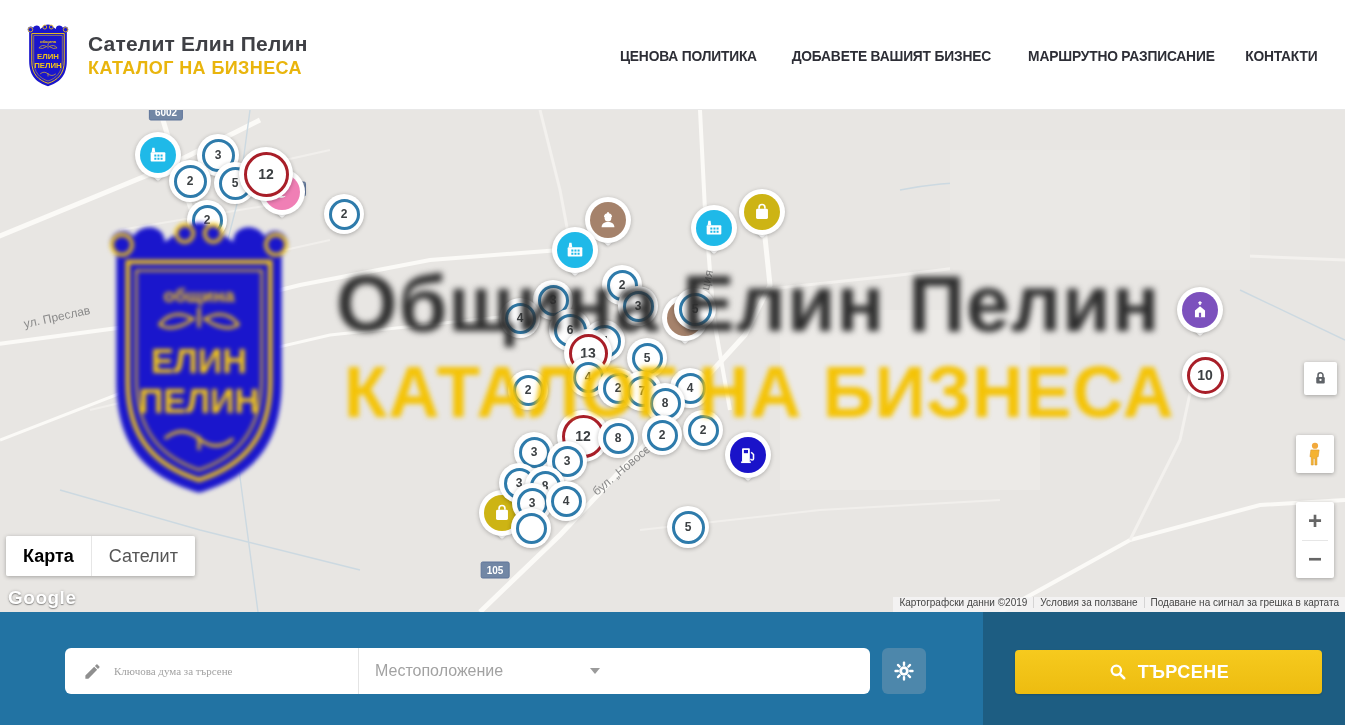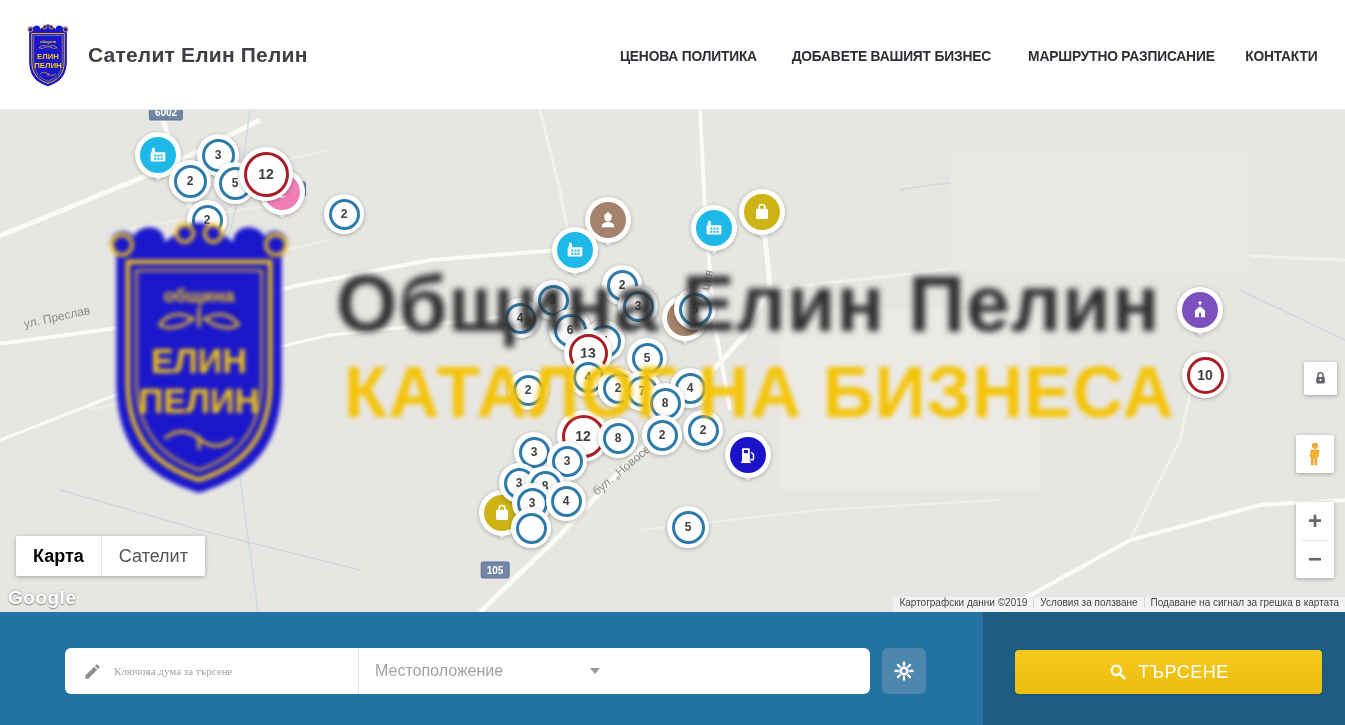--- a/index.html
+++ b/index.html
@@ -33,21 +33,21 @@
   .cluster .ring { width:calc(100% - 9px); height:calc(100% - 9px); border-radius:50%; border:3px solid #2e7bab; display:flex; align-items:center; justify-content:center; font-size:12px; font-weight:bold; color:#3c4043; background:#fff; }
   .cluster.red .ring { border-color:#a81e28; }
 
   
   .watermark { position:absolute; left:0; top:0; width:100%; height:100%; z-index:6; pointer-events:none; }
   .wm-emblem { position:absolute; left:85px; top:103px; width:228px; height:286px; filter:blur(2px); }
   .wm-line1 { position:absolute; left:336px; top:148px; width:880px; font-size:79px; font-weight:bold; color:#2e2e2e; letter-spacing:1px; filter:blur(3px); white-space:nowrap; }
   .wm-line2 { position:absolute; left:344px; top:240px; width:860px; font-size:73px; font-weight:bold; color:#f4c306; letter-spacing:1px; filter:blur(2.5px); white-space:nowrap; transform:scaleX(.97); transform-origin:left; }
 
   
-  .maptype { position:absolute; left:16px; top:426px; z-index:8; display:flex; box-shadow:0 1px 4px rgba(0,0,0,.3); border-radius:2px; overflow:hidden; }
+  .maptype { position:absolute; left:6px; top:426px; z-index:8; display:flex; box-shadow:0 1px 4px rgba(0,0,0,.3); border-radius:2px; overflow:hidden; }
   .maptype button { height:40px; background:#fff; border:none; font-family:inherit; font-size:18px; padding:0 17px; cursor:pointer; }
   .maptype .sel { font-weight:bold; color:#000; }
   .maptype .unsel { color:#565656; border-left:1px solid #e6e6e6; }
 
   .google-logo { position:absolute; left:8px; top:477px; z-index:8; color:#fff; font-size:19px; font-weight:bold; letter-spacing:.5px; text-shadow:0 1px 1px rgba(0,0,0,.35), 0 0 3px rgba(0,0,0,.25); }
 
   .attribution { position:absolute; right:0; bottom:0; z-index:8; display:flex; background:rgba(245,245,245,.8); height:15px; align-items:flex-start; font-size:10px; color:#454545; }
   .attribution span { padding:0 6px; border-left:1px solid rgba(0,0,0,.12); white-space:nowrap; cursor:pointer; }
   .attribution span:first-child { border-left:none; }
 
@@ -65,21 +65,21 @@
   .ig-section { display:flex; align-items:center; height:100%; }
   .ig-keyword { width:293px; padding-left:18px; gap:12px; }
   .ig-keyword input { border:none; outline:none; font-family:Liberation Serif, serif; font-size:11px; color:#555; width:220px; }
   .ig-keyword input::placeholder { color:#a2a2a2; }
   .ig-select { border-left:1px solid #e4e4e4; padding:0 16px; justify-content:space-between; cursor:pointer; }
   .ig-cat { width:254px; }
   .ig-loc { width:258px; }
   .ig-select .lbl { font-size:16px; color:#a2a2a2; }
   .caret { width:0; height:0; border-left:5px solid transparent; border-right:5px solid transparent; border-top:6px solid #9b9b9b; }
   .gear-btn { position:absolute; left:882px; top:36px; width:44px; height:46px; background:#4d87ab; border:none; border-radius:6px; display:flex; align-items:center; justify-content:center; cursor:pointer; }
-  .search-btn { position:absolute; left:1015px; top:38px; width:307px; height:44px; border:none; border-radius:4px; background:linear-gradient(#f6ca1e,#edbc10); display:flex; align-items:center; justify-content:center; gap:10px; cursor:pointer; color:#fff; font-family:inherit; font-size:18px; font-weight:normal; letter-spacing:.5px; box-shadow:0 1px 2px rgba(0,0,0,.15); }
+  .search-btn { position:absolute; left:1015px; top:38px; width:307px; height:44px; border:none; border-radius:4px; background:linear-gradient(#f6ca1e,#edbc10); display:flex; align-items:center; justify-content:center; gap:10px; cursor:pointer; color:#fff; font-family:inherit; font-size:18px; font-weight:bold; letter-spacing:.5px; box-shadow:0 1px 2px rgba(0,0,0,.15); }
 
   .emblem-txt { font-weight:bold; fill:#f0c419; }
 </style>
 </head>
 <body>
 
 <div class="header">
   <div class="brand">
     <svg class="brand-emblem" viewBox="0 0 160 200">
       <path d="M22 30 C10 18 26 6 34 16 C40 6 56 8 56 20 L64 14 C70 4 90 4 96 14 L104 20 C104 8 120 6 126 16 C134 6 150 18 138 30 L138 118 C138 168 112 186 80 196 C48 186 22 168 22 118 Z" fill="#1a16cc"></path>
@@ -90,20 +90,21 @@
       <circle cx="70" cy="14" r="6" fill="none" stroke="#f0c419" stroke-width="2.5"></circle>
       <circle cx="90" cy="14" r="6" fill="none" stroke="#f0c419" stroke-width="2.5"></circle>
       <text class="emblem-txt" x="80" y="62" text-anchor="middle" font-size="13">община</text>
       <path d="M52 78 q10 -12 24 -4 q-14 10 -24 4 M108 78 q-10 -12 -24 -4 q14 10 24 4 M80 66 v14" stroke="#f0c419" stroke-width="2" fill="none"></path>
       <text class="emblem-txt" x="80" y="112" text-anchor="middle" font-size="24">ЕЛИН</text>
       <text class="emblem-txt" x="80" y="140" text-anchor="middle" font-size="24">ПЕЛИН</text>
       <path d="M56 158 q12 -10 24 0 q12 10 24 0 M80 156 v10" stroke="#f0c419" stroke-width="2" fill="none"></path>
     </svg>
     <div class="brand-text">
       <div class="brand-title">Сателит Елин Пелин</div>
+      <div class="brand-subtitle">КАТАЛОГ НА БИЗНЕСА</div>
     </div>
   </div>
   <nav class="nav">
     <a>ЦЕНОВА ПОЛИТИКА</a>
     <a>ДОБАВЕТЕ ВАШИЯТ БИЗНЕС</a>
     <a>МАРШРУТНО РАЗПИСАНИЕ</a>
     <a>КОНТАКТИ</a>
   </nav>
 </div>
 

